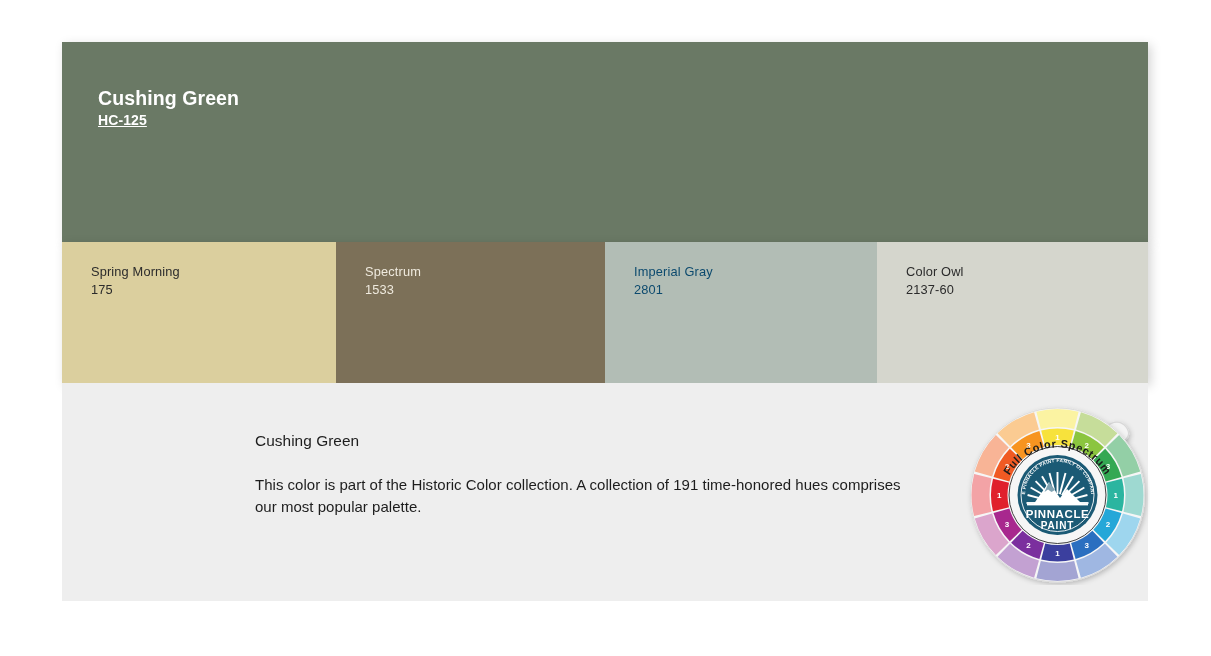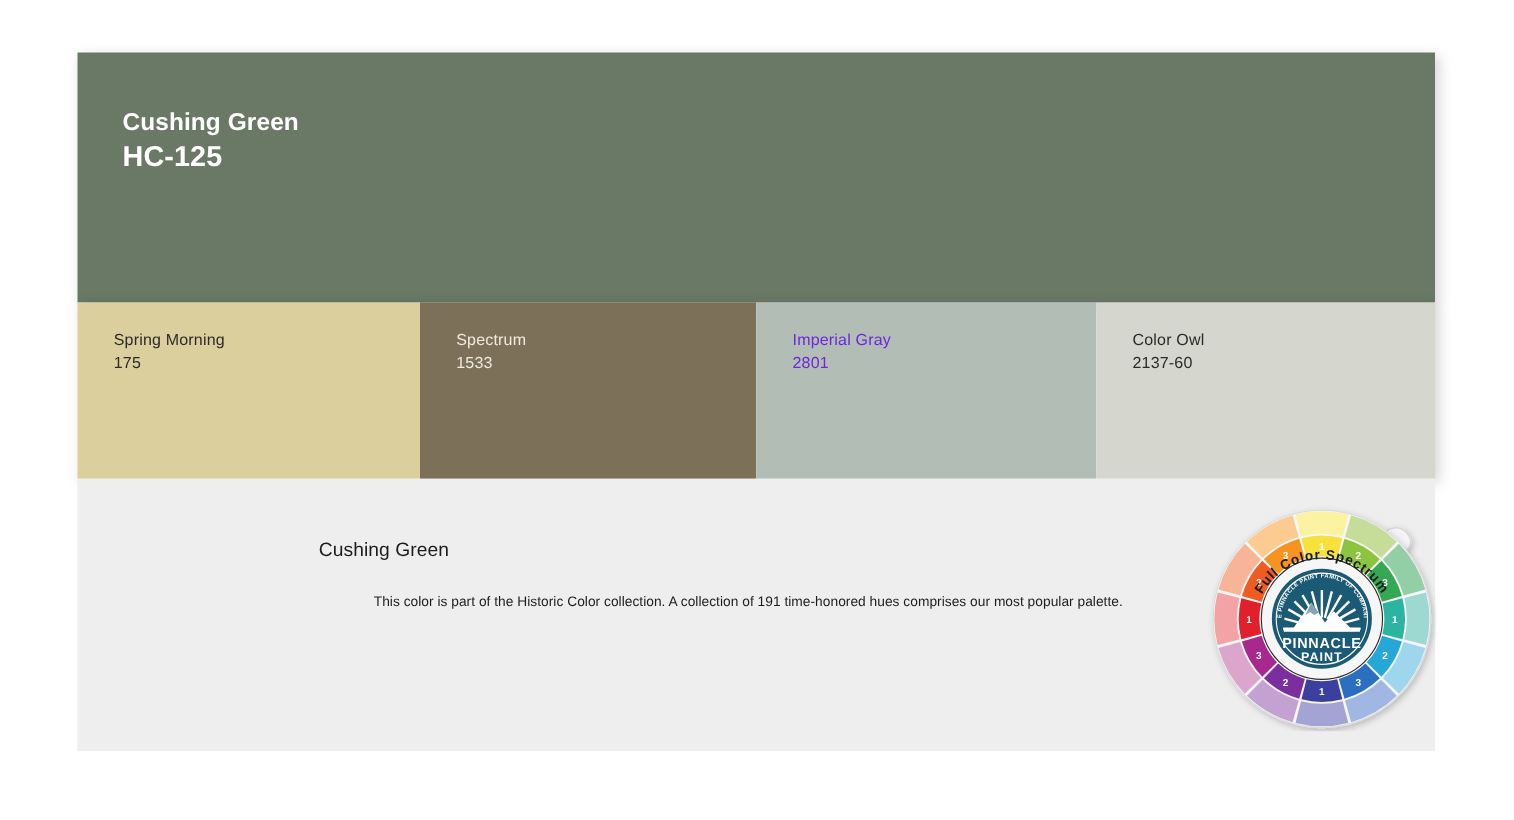--- a/index.html
+++ b/index.html
@@ -39,24 +39,25 @@
     color: #ffffff;
     line-height: 1.30;
   }
   .hero-name {
     font-size: 19.5px;
     font-weight: 700;
     letter-spacing: 0.1px;
     display: block;
   }
   .hero-code {
-    font-size: 23px;
+    font-size: 14px;
     font-weight: 700;
     letter-spacing: 0.1px;
     display: block;
+    text-decoration: underline;
   }
 
   .swatch-row {
     position: absolute;
     left: 0;
     top: 200px;
     width: 100%;
     height: 141px;
     display: flex;
     box-shadow: 3px 3px 10px rgba(0,0,0,0.17);
@@ -109,25 +110,24 @@
   }
   .info-lrv {
     display: block;
     font-size: 15.4px;
     line-height: 1.42;
     letter-spacing: 0.05px;
   }
   .info-desc {
     display: block;
     margin-top: 22px;
-    font-size: 11px;
+    font-size: 15px;
     line-height: 1.47;
     letter-spacing: 0.02px;
     max-width: 660px;
-    margin-left: 44px;
   }
 
   
   .logo-wrap {
     position: absolute;
     left: 903px;
     top: 17px;
     width: 185px;
     height: 185px;
   }
@@ -182,21 +182,21 @@
     </div>
 
     <div class="swatch" style="width: 269px; background: rgb(124, 112, 88);">
       <div class="swatch-label" style="color: rgb(239, 234, 222);">
         <span class="swatch-name">Spectrum</span>
         <span class="swatch-code">1533</span>
       </div>
     </div>
 
     <div class="swatch" style="width: 272px; background: rgb(178, 189, 181);">
-      <div class="swatch-label" style="color: #6d28d9;">
+      <div class="swatch-label" style="color: #0c4a6e;">
         <span class="swatch-name">Imperial Gray</span>
         <span class="swatch-code">2801</span>
       </div>
     </div>
 
     <div class="swatch" style="width: 271px; background: rgb(213, 214, 205);">
       <div class="swatch-label" style="color: rgb(43, 43, 43);">
         <span class="swatch-name">Color Owl</span>
         <span class="swatch-code">2137-60</span>
       </div>

